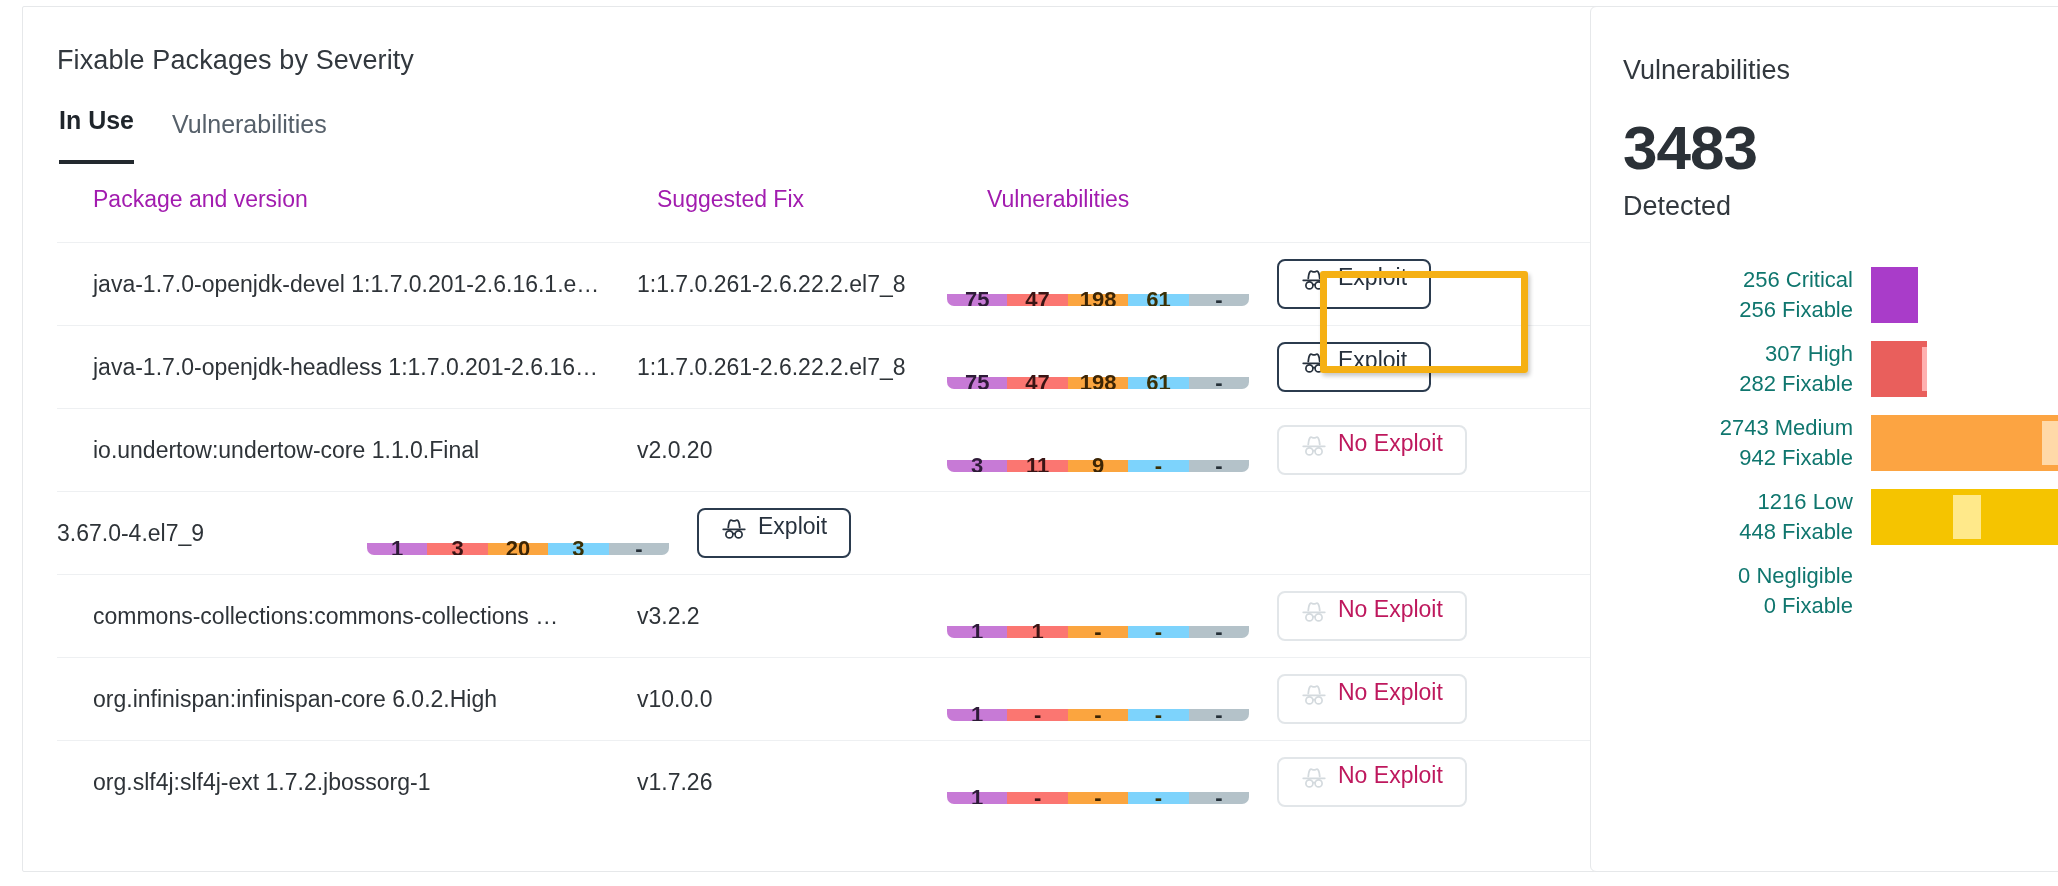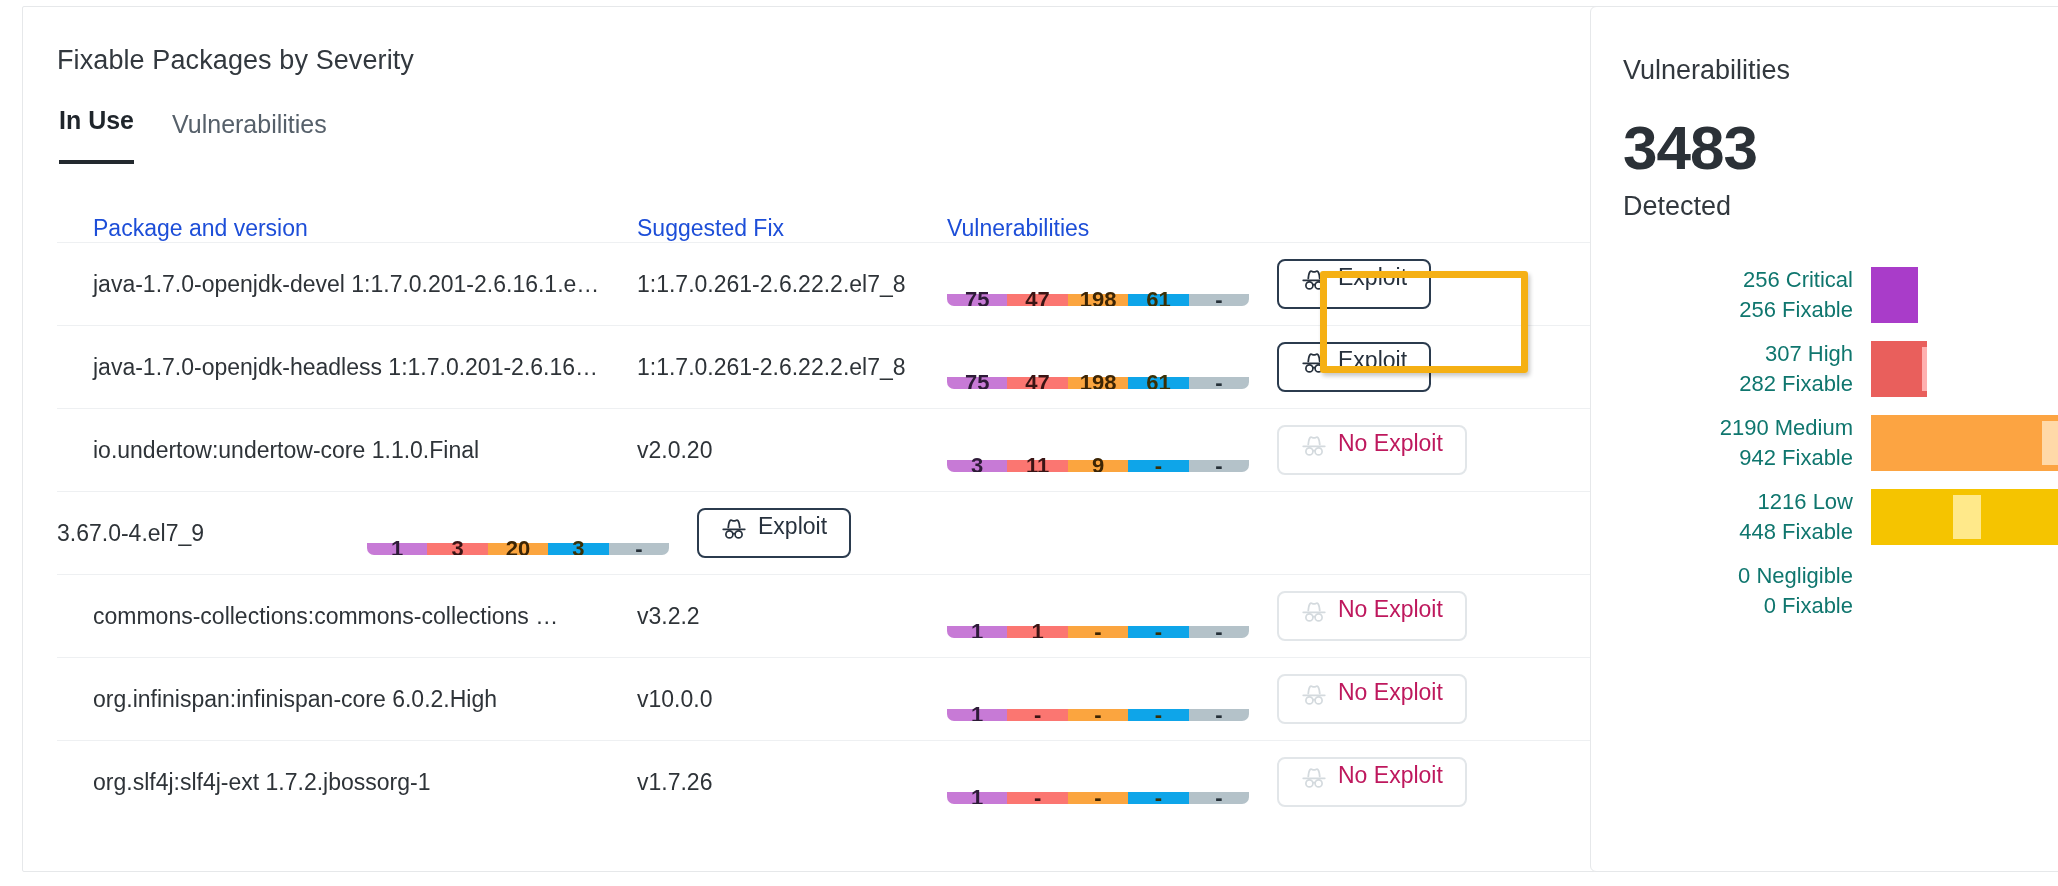--- a/index.html
+++ b/index.html
@@ -61,24 +61,25 @@
     font-weight: bold;
     border-bottom: 4px solid #23292e;
   }
 
   .table {
     margin-top: 22px;
     padding: 0 34px 0 34px;
   }
   .thead {
     display: flex;
-    align-items: flex-end;
+    align-items: flex-start;
     height: 56px;
     font-size: 23px;
-    color: #1d4ed8;
+    color: #a21caf;
+    gap: 20px;
   }
   .col-pkg   { width: 580px; flex: 0 0 580px; padding-left: 36px; box-sizing: border-box; }
   .col-fix   { width: 310px; flex: 0 0 310px; }
   .col-vuln  { width: 330px; flex: 0 0 330px; }
   .col-exp   { width: 250px; flex: 0 0 250px; }
 
   .trow {
     display: flex;
     align-items: center;
     height: 82px;
@@ -107,21 +108,21 @@
     align-items: center;
     justify-content: center;
     font-size: 22px;
     font-weight: bold;
     color: #3a2a18;
     margin-top: 32px;
   }
   .chip.critical   { background: #c77ad6; color: #2e1b38; }
   .chip.high       { background: #fb7671; color: #3a1414; }
   .chip.medium     { background: #fba53f; color: #3c2505; }
-  .chip.low        { background: #0ea5e9; color: #3a3005; }
+  .chip.low        { background: #7dd3fc; color: #3a3005; }
   .chip.negligible { background: #b4c2c9; color: #253038; }
 
   
   .btn-exploit {
     display: inline-flex;
     align-items: flex-end;
     gap: 11px;
     height: 50px;
     padding: 16px 22px;
     border: 2px solid #2b3b4e;
@@ -442,21 +443,21 @@
           </div>
           <div class="legend-bar-wrap">
             <div class="legend-bar" style="position: absolute;">
               <div class="bar-fill" style="background: rgb(233, 95, 92); width: 55.8509px;"></div>
               <div style="position: absolute; top: 6px; height: 44px; left: 51.3028px; width: 4.54812px; background: rgb(255, 176, 176);"></div>
             </div>
           </div>
         </div>
         <div class="legend-row">
           <div class="legend-labels">
-            <div>2190 Medium</div>
+            <div>2743 Medium</div>
             <div>942 Fixable</div>
           </div>
           <div class="legend-bar-wrap">
             <div class="legend-bar" style="position: absolute;">
               <div class="bar-fill" style="background: rgb(252, 164, 66); width: 310px;"></div>
               <div style="position: absolute; top: 6px; height: 44px; left: 171.373px; width: 28px; background: rgb(255, 217, 168);"></div>
             </div>
           </div>
         </div>
         <div class="legend-row">

